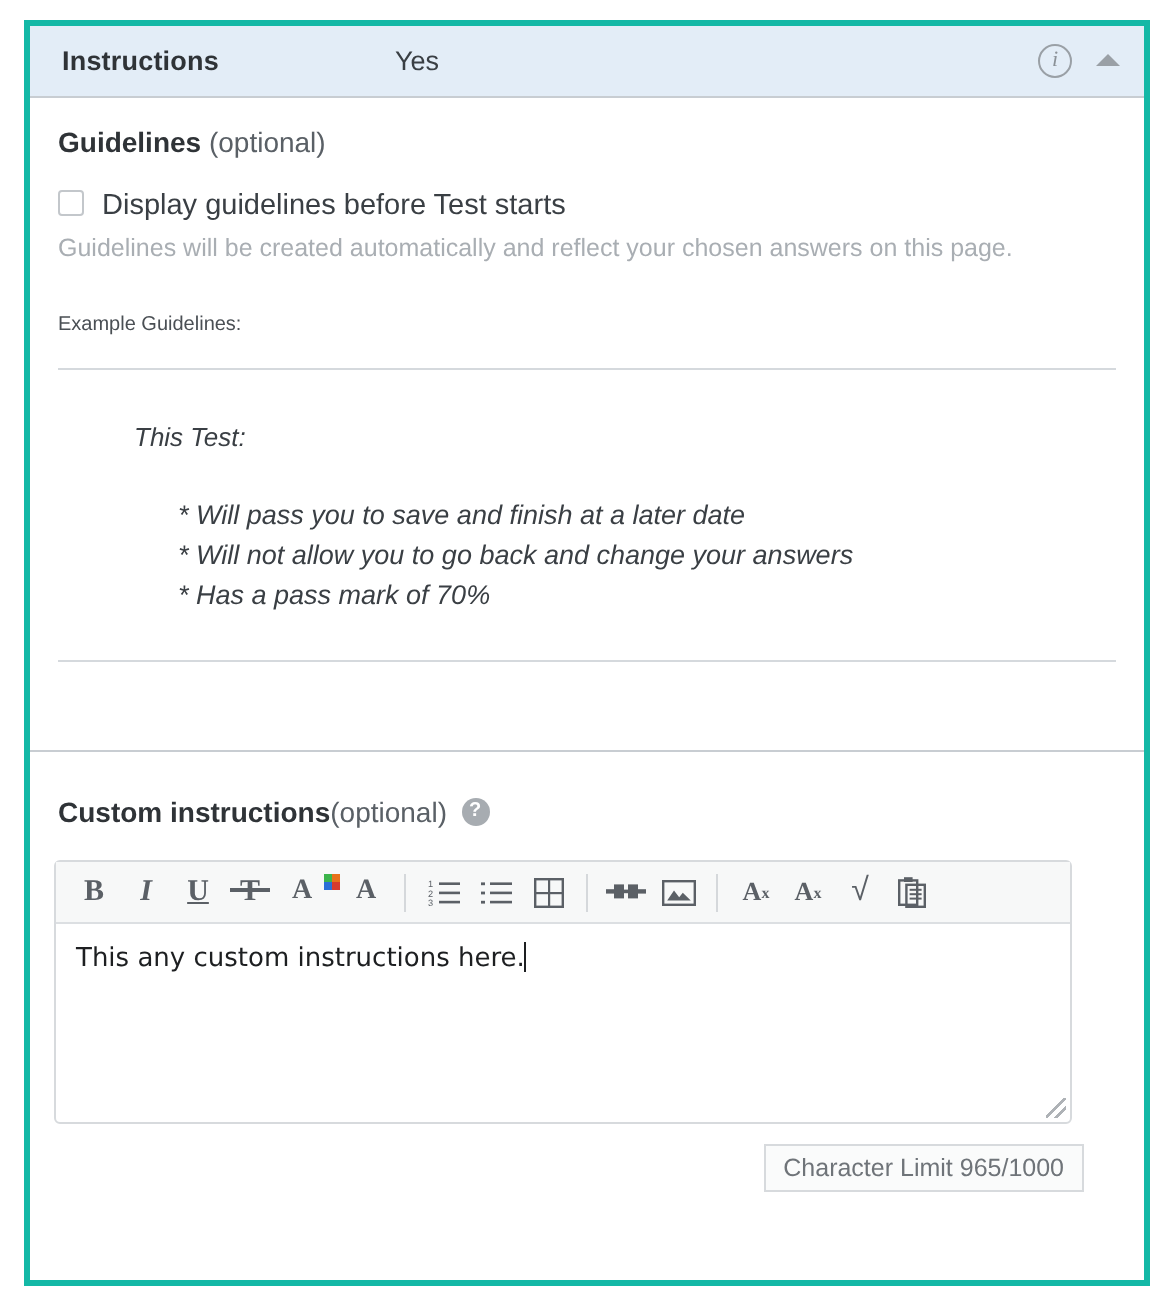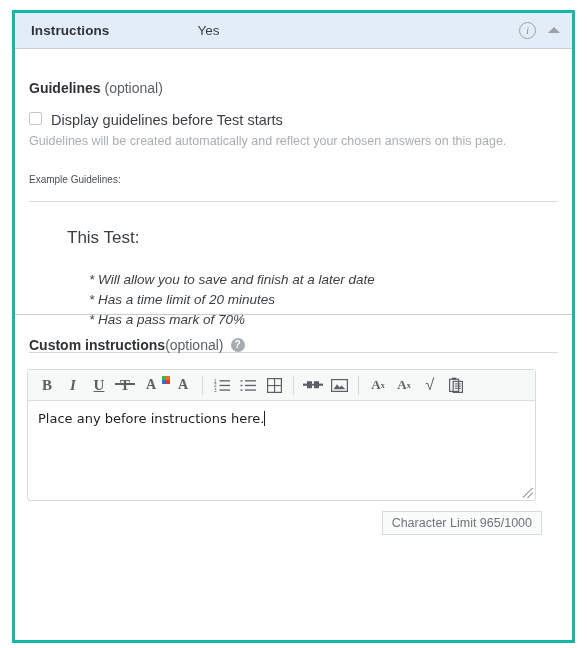--- a/index.html
+++ b/index.html
@@ -84,23 +84,23 @@
     width: 0;
     height: 0;
     border-left: 6px solid transparent;
     border-right: 6px solid transparent;
     border-bottom: 6px solid #9aa0a6;
     margin-bottom: 2px;
   }
 
   
   .section-guidelines {
-    padding: 31px 0 0 0;
+    padding: 14px 0 0 0;
     border-bottom: 1px solid #c8cdd2;
-    height: 266px;
+    height: 327px;
     box-sizing: border-box;
   }
   .inner {
     padding-left: 14px;
     padding-right: 14px;
   }
 
   .label-row {
     font-size: 14px;
     color: #3a3f44;
@@ -148,21 +148,22 @@
   .rule {
     height: 1px;
     background: #d5d9dd;
     width: 100%;
   }
 
   .example-box {
     padding: 26px 0 22px 0;
   }
   .example-title {
-    font-size: 17px;
+    font-style: italic;
+    font-size: 13px;
     color: #3a3f44;
     margin-left: 52px;
     margin-bottom: 22px;
   }
   .example-list {
     margin-left: 74px;
   }
   .example-item {
     font-style: italic;
     font-size: 13.5px;
@@ -346,22 +347,22 @@
         <div class="example-label">Example Guidelines:</div>
       </div>
 
       <div class="inner">
         <div class="rule"></div>
       </div>
 
       <div class="example-box">
         <div class="example-title">This Test:</div>
         <div class="example-list">
-          <div class="example-item">* Will allow you to save and finish at a later date</div>
-          <div class="example-item">* Has a time limit of 20 minutes</div>
+          <div class="example-item">* Will pass you to save and finish at a later date</div>
+          <div class="example-item">* Will not allow you to go back and change your answers</div>
           <div class="example-item">* Has a pass mark of 70%</div>
         </div>
       </div>
 
       <div class="inner">
         <div class="rule"></div>
       </div>
     </div>
 
     <div class="section-custom">
@@ -466,21 +467,21 @@
               <rect x="4.2" y="4.4" width="9.2" height="11" fill="none" stroke="#5b6066" stroke-width="1.2"></rect>
               <rect x="5.8" y="6.4" width="6" height="1" fill="#5b6066"></rect>
               <rect x="5.8" y="8.6" width="6" height="1" fill="#5b6066"></rect>
               <rect x="5.8" y="10.8" width="6" height="1" fill="#5b6066"></rect>
             </svg>
           </span>
 
         </div>
 
         <div class="ed-area">
-          <span class="ed-text">Place any before instructions here.</span><span class="caret"></span>
+          <span class="ed-text">This any custom instructions here.</span><span class="caret"></span>
           <span class="resize-handle"></span>
         </div>
       </div>
 
       <div class="charlimit-wrap">
         <span class="charlimit">Character Limit 965/1000</span>
       </div>
     </div>
 
   </div>

